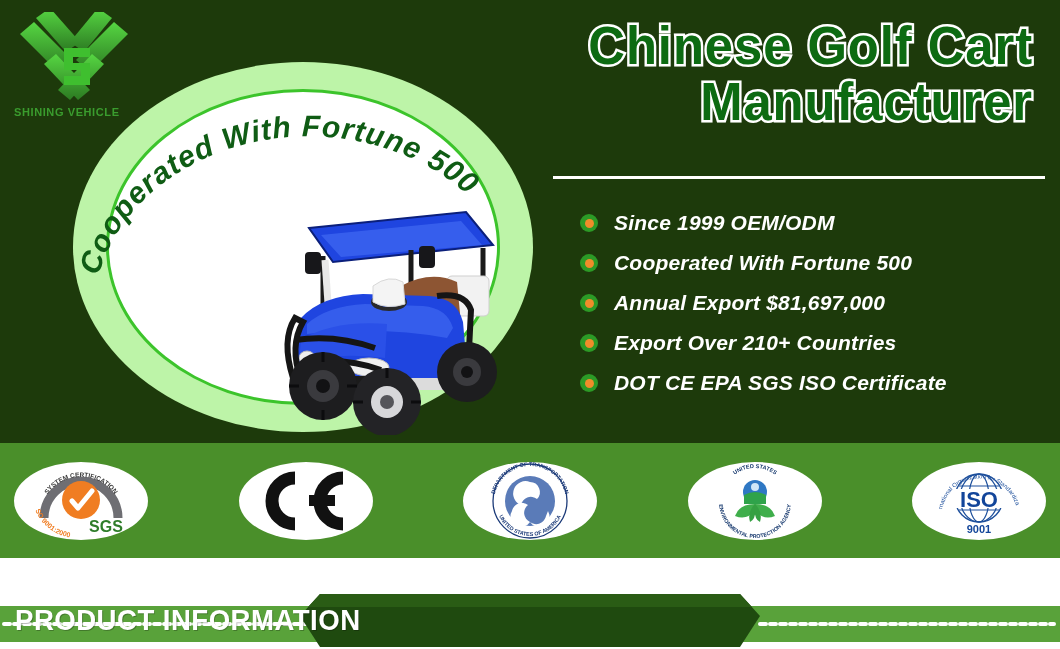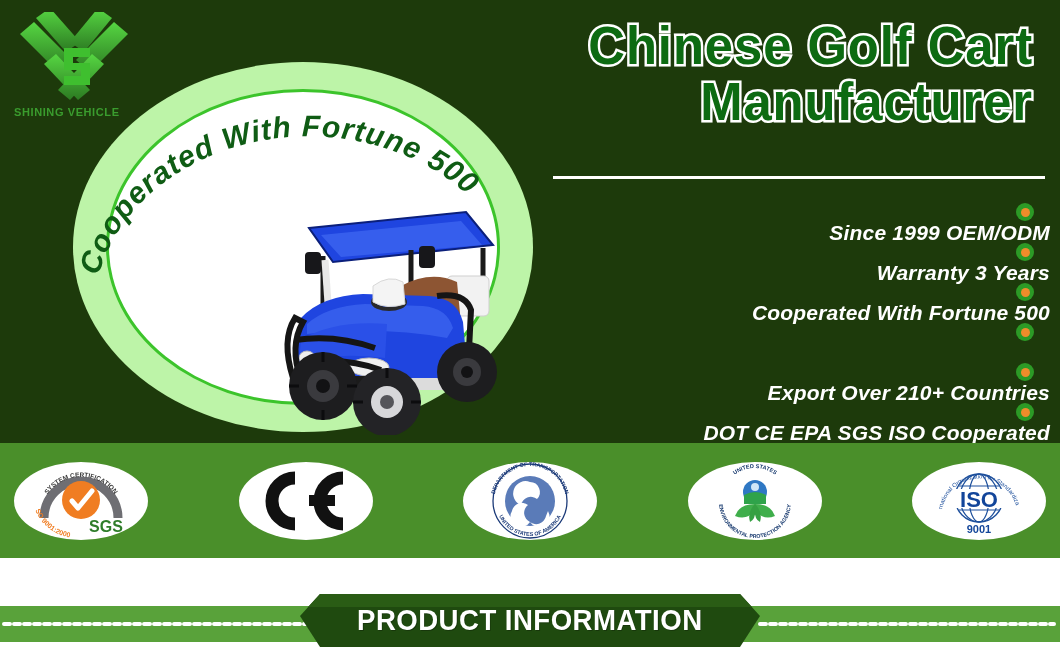--- a/index.html
+++ b/index.html
@@ -75,23 +75,22 @@
   }
   .hr{
     position:absolute;left:553px;top:176px;width:492px;height:3px;
     background:#ffffff;
   }
 
   .features{
     position:absolute;left:580px;top:203px;width:470px;
   }
   .feature{
-    display:flex;align-items:flex-end;
+    display:flex;align-items:center;
     height:40px;
-    flex-direction:column;
   }
   .dot{
     width:18px;height:18px;border-radius:50%;
     background:#2c9a26;
     flex:0 0 auto;
     display:flex;align-items:center;justify-content:center;
     margin-right:16px;
   }
   .dot i{
     display:block;width:9px;height:9px;border-radius:50%;
@@ -119,21 +118,21 @@
     position:relative;
     flex:0 0 auto;
     overflow:hidden;
   }
   .cert svg{position:absolute;left:0;top:0;}
 
   
   .ribbon{position:absolute;left:0;top:590px;width:1060px;height:59px;}
   .ribbon-label{
     position:absolute;left:0;top:590px;width:1060px;height:59px;
-    display:flex;align-items:center;justify-content:center;
+    display:flex;align-items:center;
     pointer-events:none;
   }
   .ribbon-label span{
     color:#ffffff;
     font-family:"Liberation Sans", sans-serif;
     font-weight:bold;
     font-size:30px;
     letter-spacing:.5px;
     transform:scaleX(.92);
     text-shadow:1px 1px 0 rgba(0,0,0,.25);
@@ -261,44 +260,39 @@
       <div class="feature">
         <span class="dot">
             <i></i>
           </span>
         <span class="txt">Since 1999 OEM/ODM</span>
       </div>
       <div class="feature">
         <span class="dot">
             <i></i>
           </span>
-        <span class="txt">Warranty 3 Years</span>
-      </div>
-      <div class="feature">
-        <span class="dot">
-            <i></i>
-          </span>
         <span class="txt">Cooperated With Fortune 500</span>
       </div>
       <div class="feature">
         <span class="dot">
             <i></i>
           </span>
+        <span class="txt">Annual Export $81,697,000</span>
       </div>
       <div class="feature">
         <span class="dot">
             <i></i>
           </span>
         <span class="txt">Export Over 210+ Countries</span>
       </div>
       <div class="feature">
         <span class="dot">
             <i></i>
           </span>
-        <span class="txt">DOT CE EPA SGS ISO Cooperated</span>
+        <span class="txt">DOT CE EPA SGS ISO Certificate</span>
       </div>
     </div>
   </div>
 
   <div class="certs">
 
 
     <div class="cert">
       <svg viewBox="0 0 134 78" width="134" height="78">
         <defs>

